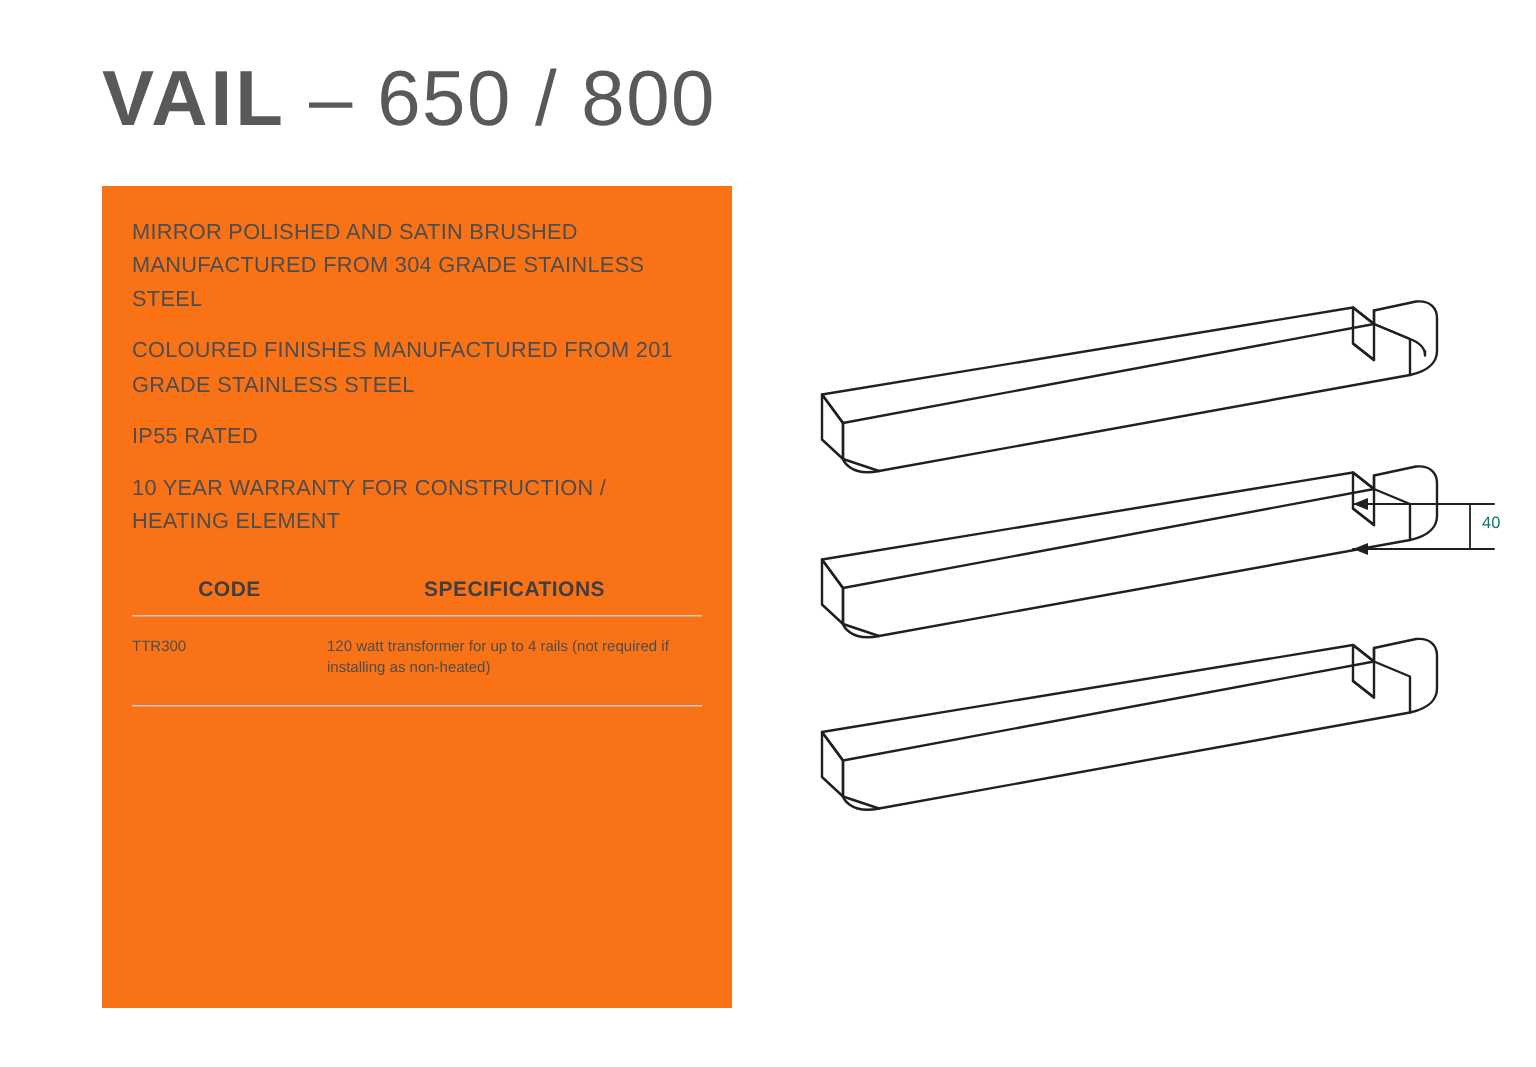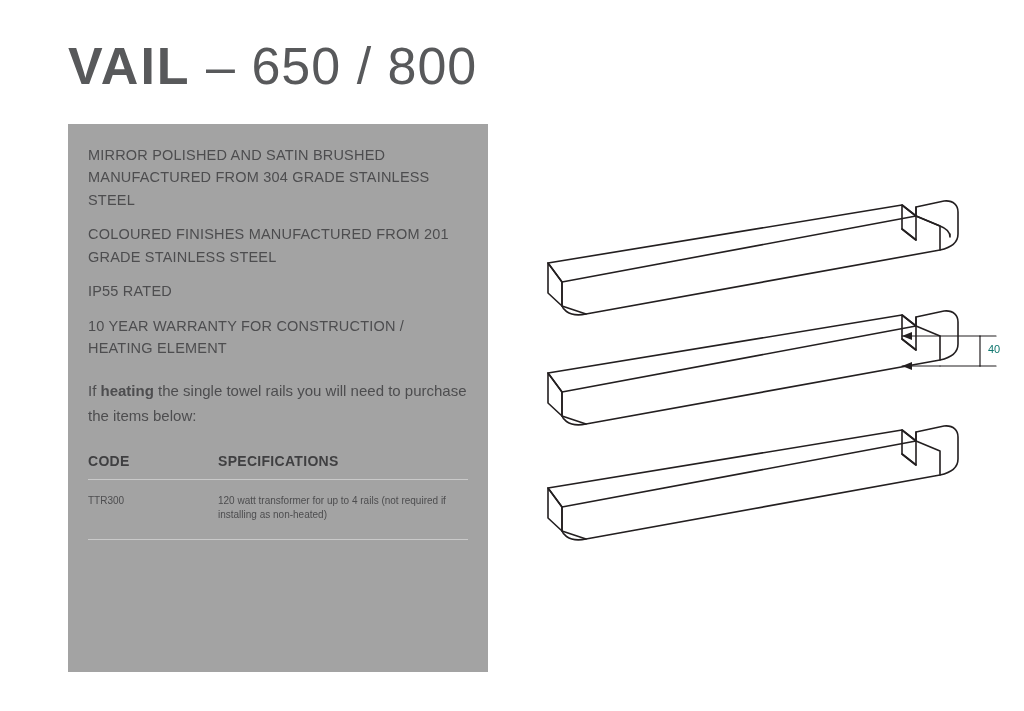--- a/index.html
+++ b/index.html
@@ -37,21 +37,21 @@
     letter-spacing: 2px;
   }
 
   
   .panel {
     position: absolute;
     left: 68px;
     top: 124px;
     width: 420px;
     height: 548px;
-    background: #a3a3a3;
+    background: #f97316;
   }
   .panel-inner {
     position: absolute;
     left: 20px;
     top: 20px;
     width: 380px;
   }
   .spec-list {
     margin: 0;
     padding: 0;
@@ -74,21 +74,21 @@
     font-weight: 700;
   }
 
   
   .code-table {
     margin-top: 20px;
     width: 380px;
     border-collapse: collapse;
   }
   .code-table th {
-    text-align: left;
+    text-align: center;
     font-size: 14px;
     font-weight: 700;
     color: #3f3f41;
     padding: 4px 0 10px 0;
     border-bottom: 1px solid #c9c9c9;
     letter-spacing: 0.3px;
     margin-left: 28px;
   }
   .code-table th.col-code { width: 130px; }
   .code-table td {
@@ -132,23 +132,20 @@
   <div class="panel">
     <div class="panel-inner">
 
       <ul class="spec-list">
         <li>MIRROR POLISHED AND SATIN BRUSHED MANUFACTURED FROM 304 GRADE STAINLESS STEEL</li>
         <li>COLOURED FINISHES MANUFACTURED FROM 201 GRADE STAINLESS STEEL</li>
         <li>IP55 RATED</li>
         <li>10 YEAR WARRANTY FOR CONSTRUCTION / HEATING ELEMENT</li>
       </ul>
 
-      <div class="heating-note">
-        <span>If </span><b>heating</b><span> the single towel rails you will need to purchase the items below:</span>
-      </div>
 
       <table class="code-table">
         <thead>
           <tr>
             <th class="col-code">CODE</th>
             <th>SPECIFICATIONS</th>
           </tr>
         </thead>
         <tbody>
           <tr>

